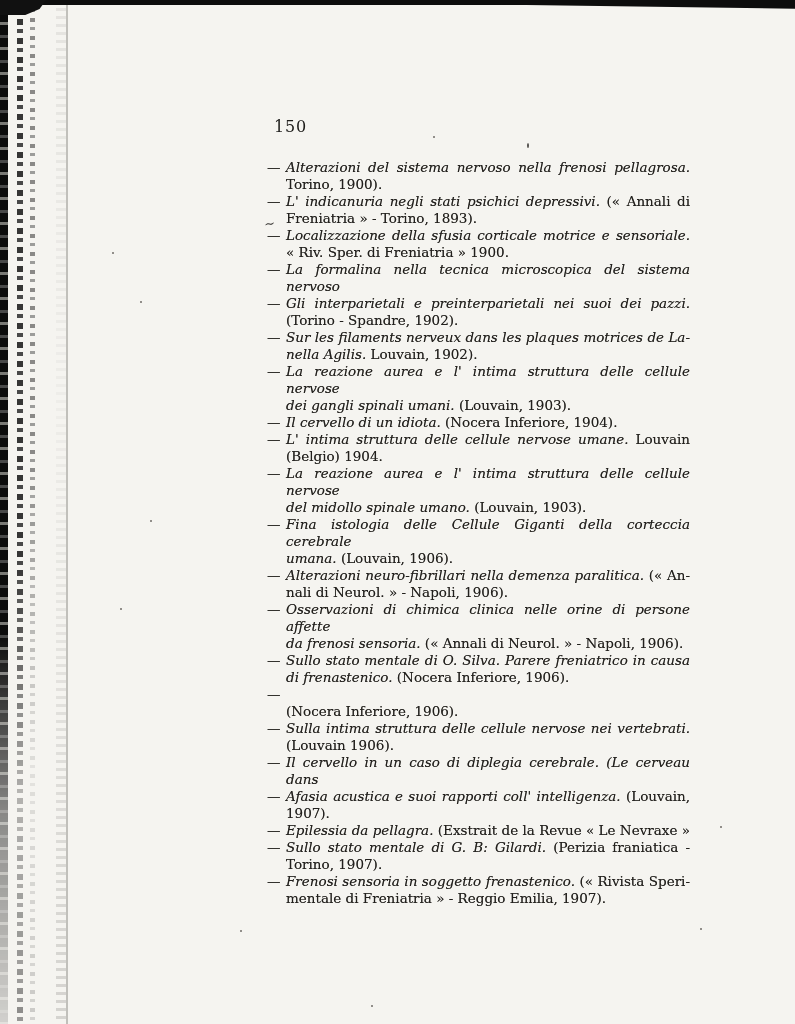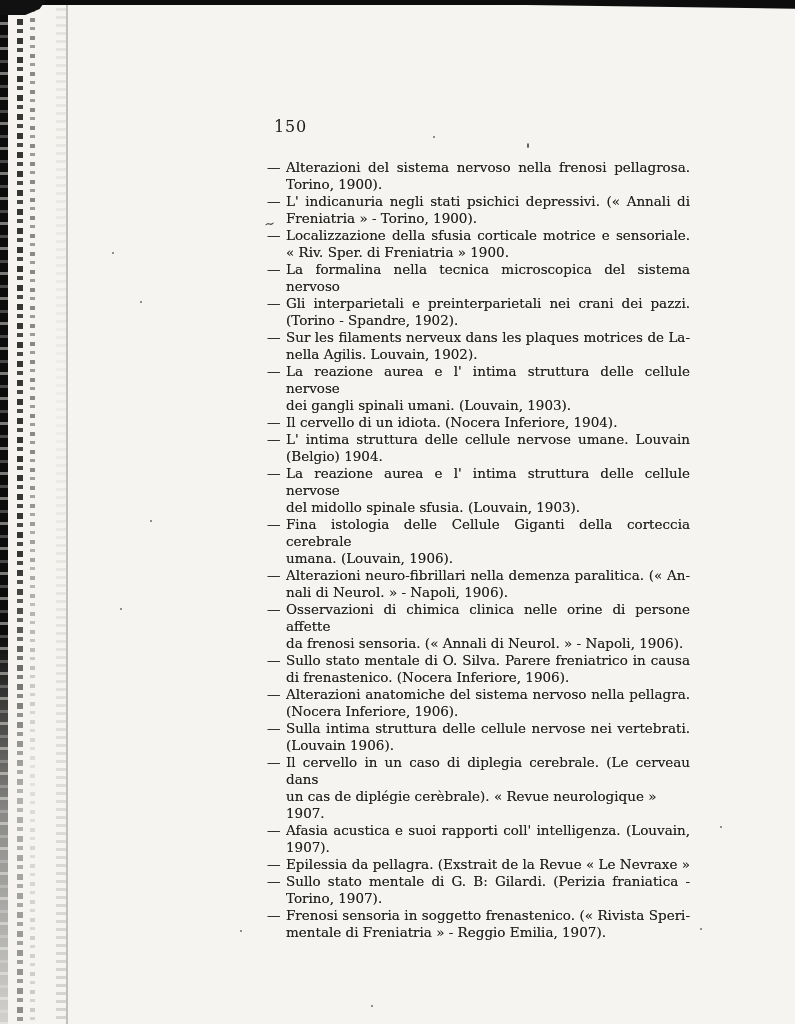--- a/index.html
+++ b/index.html
@@ -93,21 +93,21 @@
   .bib {
     position: absolute; top: 159px; left: 267px; width: 423px;
     font-size: 13.5px; line-height: 17px;
     color: #22201d;
     text-shadow: 0 0 .4px rgba(34,32,29,.55);
   }
   .entry { margin: 0; }
   .line { position: relative; padding-left: 19px; min-height: 17px; }
   .line.full { text-align: justify; text-align-last: justify; }
   .dash { position: absolute; left: 0; top: 0; font-style: normal; }
-  .it { }
+  .it { font-style: italic; }
   .rm { font-style: normal; }
 
   
   .speck { position: absolute; background: #6f6d68; border-radius: 50%; }
   .sp1 { top: 136px; left: 433px; width: 2px; height: 2px; }
   .sp2 { top: 143px; left: 527px; width: 2px; height: 5px; background: #55534f; }
   .sp3 { top: 252px; left: 112px; width: 2px; height: 2px; }
   .sp4 { top: 301px; left: 140px; width: 2px; height: 2px; }
   .sp5 { top: 520px; left: 150px; width: 2px; height: 2px; }
   .sp6 { top: 608px; left: 120px; width: 2px; height: 2px; }
@@ -137,79 +137,78 @@
 
   <div class="page-number">150</div>
   <div class="margin-mark">~</div>
   <div class="bib" id="bib">
       <div class="entry">
         <div class="line full"><span class="dash">—</span><span class="it">Alterazioni del sistema nervoso nella frenosi pellagrosa.</span></div>
         <div class="line"><span class="rm">Torino, 1900).</span></div>
       </div>
       <div class="entry">
         <div class="line full"><span class="dash">—</span><span class="it">L' indicanuria negli stati psichici depressivi. </span><span class="rm">(« Annali di</span></div>
-        <div class="line"><span class="rm">Freniatria » - Torino, 1900).</span></div>
+        <div class="line"><span class="rm">Freniatria » - Torino, 1893).</span></div>
       </div>
       <div class="entry">
         <div class="line full"><span class="dash">—</span><span class="it">Localizzazione della sfusia corticale motrice e sensoriale.</span></div>
         <div class="line"><span class="rm">« Riv. Sper. di Freniatria » 1900.</span></div>
       </div>
       <div class="entry">
         <div class="line full"><span class="dash">—</span><span class="it">La formalina nella tecnica microscopica del sistema nervoso</span></div>
       </div>
       <div class="entry">
-        <div class="line full"><span class="dash">—</span><span class="it">Gli interparietali e preinterparietali nei crani dei pazzi.</span></div>
+        <div class="line full"><span class="dash">—</span><span class="it">Gli interparietali e preinterparietali nei suoi dei pazzi.</span></div>
         <div class="line"><span class="rm">(Torino - Spandre, 1902).</span></div>
       </div>
       <div class="entry">
         <div class="line full"><span class="dash">—</span><span class="it">Sur les filaments nerveux dans les plaques motrices de La-</span></div>
         <div class="line"><span class="it">nella Agilis. </span><span class="rm">Louvain, 1902).</span></div>
       </div>
       <div class="entry">
         <div class="line full"><span class="dash">—</span><span class="it">La reazione aurea e l' intima struttura delle cellule nervose</span></div>
         <div class="line"><span class="it">dei gangli spinali umani. </span><span class="rm">(Louvain, 1903).</span></div>
       </div>
       <div class="entry">
         <div class="line"><span class="dash">—</span><span class="it">Il cervello di un idiota. </span><span class="rm">(Nocera Inferiore, 1904).</span></div>
       </div>
       <div class="entry">
         <div class="line full"><span class="dash">—</span><span class="it">L' intima struttura delle cellule nervose umane. </span><span class="rm">Louvain</span></div>
         <div class="line"><span class="rm">(Belgio) 1904.</span></div>
       </div>
       <div class="entry">
         <div class="line full"><span class="dash">—</span><span class="it">La reazione aurea e l' intima struttura delle cellule nervose</span></div>
-        <div class="line"><span class="it">del midollo spinale sfusia. </span><span class="rm">(Louvain, 1903).</span></div>
+        <div class="line"><span class="it">del midollo spinale umano. </span><span class="rm">(Louvain, 1903).</span></div>
       </div>
       <div class="entry">
         <div class="line full"><span class="dash">—</span><span class="it">Fina istologia delle Cellule Giganti della corteccia cerebrale</span></div>
         <div class="line"><span class="it">umana. </span><span class="rm">(Louvain, 1906).</span></div>
       </div>
       <div class="entry">
         <div class="line full"><span class="dash">—</span><span class="it">Alterazioni neuro-fibrillari nella demenza paralitica. </span><span class="rm">(« An-</span></div>
         <div class="line"><span class="rm">nali di Neurol. » - Napoli, 1906).</span></div>
       </div>
       <div class="entry">
         <div class="line full"><span class="dash">—</span><span class="it">Osservazioni di chimica clinica nelle orine di persone affette</span></div>
         <div class="line"><span class="it">da frenosi sensoria. </span><span class="rm">(« Annali di Neurol. » - Napoli, 1906).</span></div>
       </div>
       <div class="entry">
         <div class="line full"><span class="dash">—</span><span class="it">Sullo stato mentale di O. Silva. Parere freniatrico in causa</span></div>
         <div class="line"><span class="it">di frenastenico. </span><span class="rm">(Nocera Inferiore, 1906).</span></div>
       </div>
       <div class="entry">
-        <div class="line full"><span class="dash">—</span><span class="it">Alterazioni anatomiche del sistema nervoso nella pellagra.</span></div>
+        <div class="line full"><span class="dash">—</span></div>
         <div class="line"><span class="rm">(Nocera Inferiore, 1906).</span></div>
       </div>
       <div class="entry">
         <div class="line full"><span class="dash">—</span><span class="it">Sulla intima struttura delle cellule nervose nei vertebrati.</span></div>
         <div class="line"><span class="rm">(Louvain 1906).</span></div>
       </div>
       <div class="entry">
         <div class="line full"><span class="dash">—</span><span class="it">Il cervello in un caso di diplegia cerebrale. (Le cerveau dans</span></div>
-        <div class="line"><span class="it">un cas de diplégie cerèbrale). </span><span class="rm">« Revue neurologique » 1907.</span></div>
       </div>
       <div class="entry">
         <div class="line full"><span class="dash">—</span><span class="it">Afasia acustica e suoi rapporti coll' intelligenza. </span><span class="rm">(Louvain,</span></div>
         <div class="line"><span class="rm">1907).</span></div>
       </div>
       <div class="entry">
         <div class="line full"><span class="dash">—</span><span class="it">Epilessia da pellagra. </span><span class="rm">(Exstrait de la Revue « Le Nevraxe »</span></div>
       </div>
       <div class="entry">
         <div class="line full"><span class="dash">—</span><span class="it">Sullo stato mentale di G. B: Gilardi. </span><span class="rm">(Perizia franiatica -</span></div>

